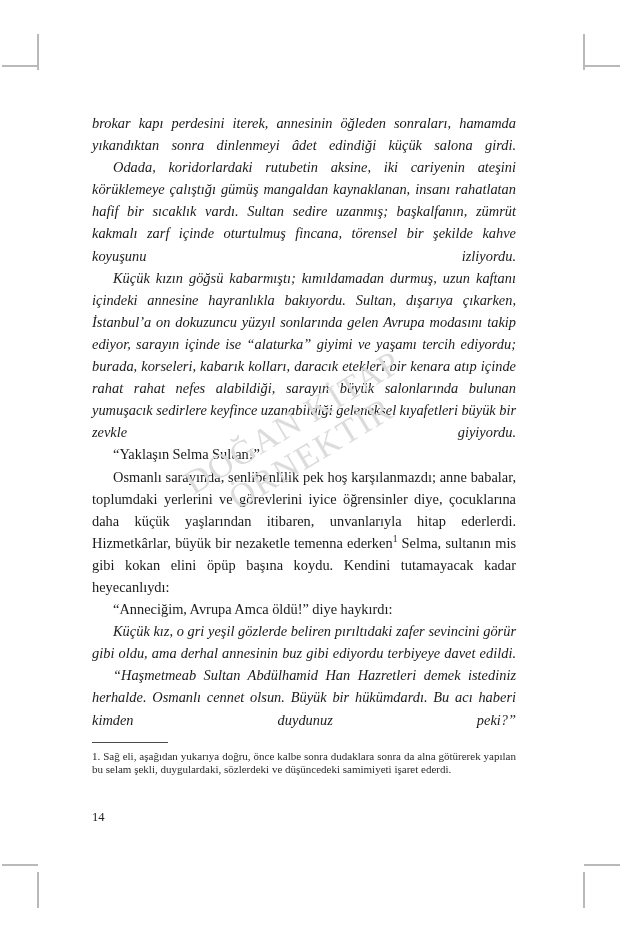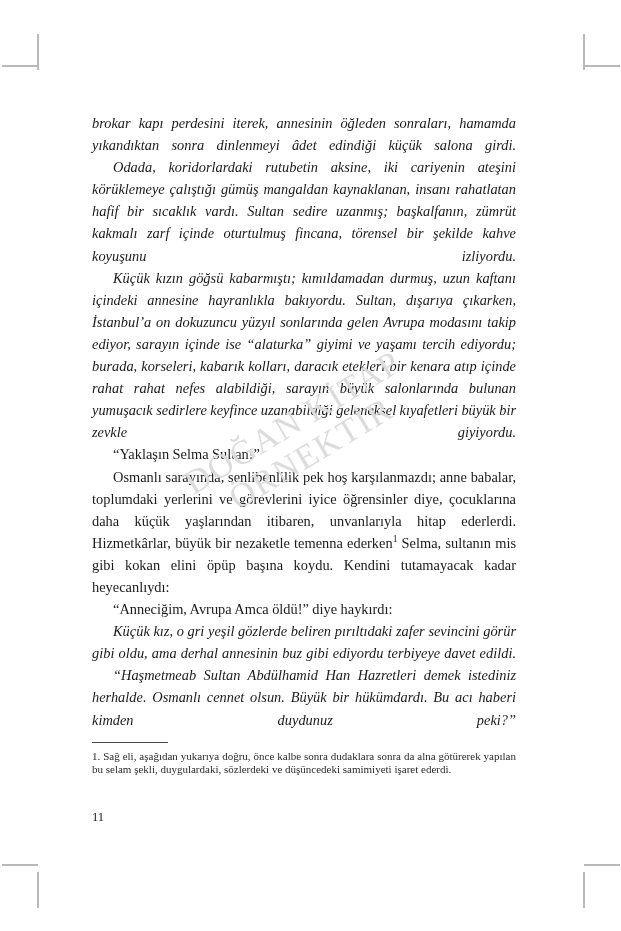--- a/index.html
+++ b/index.html
@@ -173,15 +173,15 @@
 
     <p class="body-par full-justify">“Haşmetmeab Sultan Abdülhamid Han Hazretleri demek istediniz herhalde. Osmanlı cennet olsun. Büyük bir hükümdardı. Bu acı haberi kimden duydunuz peki?”</p>
 
   </div>
 
   <div class="footnote-block">
     <div class="footnote-rule"></div>
     <p class="footnote-text">1. Sağ eli, aşağıdan yukarıya doğru, önce kalbe sonra dudaklara sonra da alna götürerek yapılan bu selam şekli, duygulardaki, sözlerdeki ve düşüncedeki samimiyeti işaret ederdi.</p>
   </div>
 
-  <div class="folio">11</div>
+  <div class="folio">14</div>
 
 </div>
 
 </body></html>

